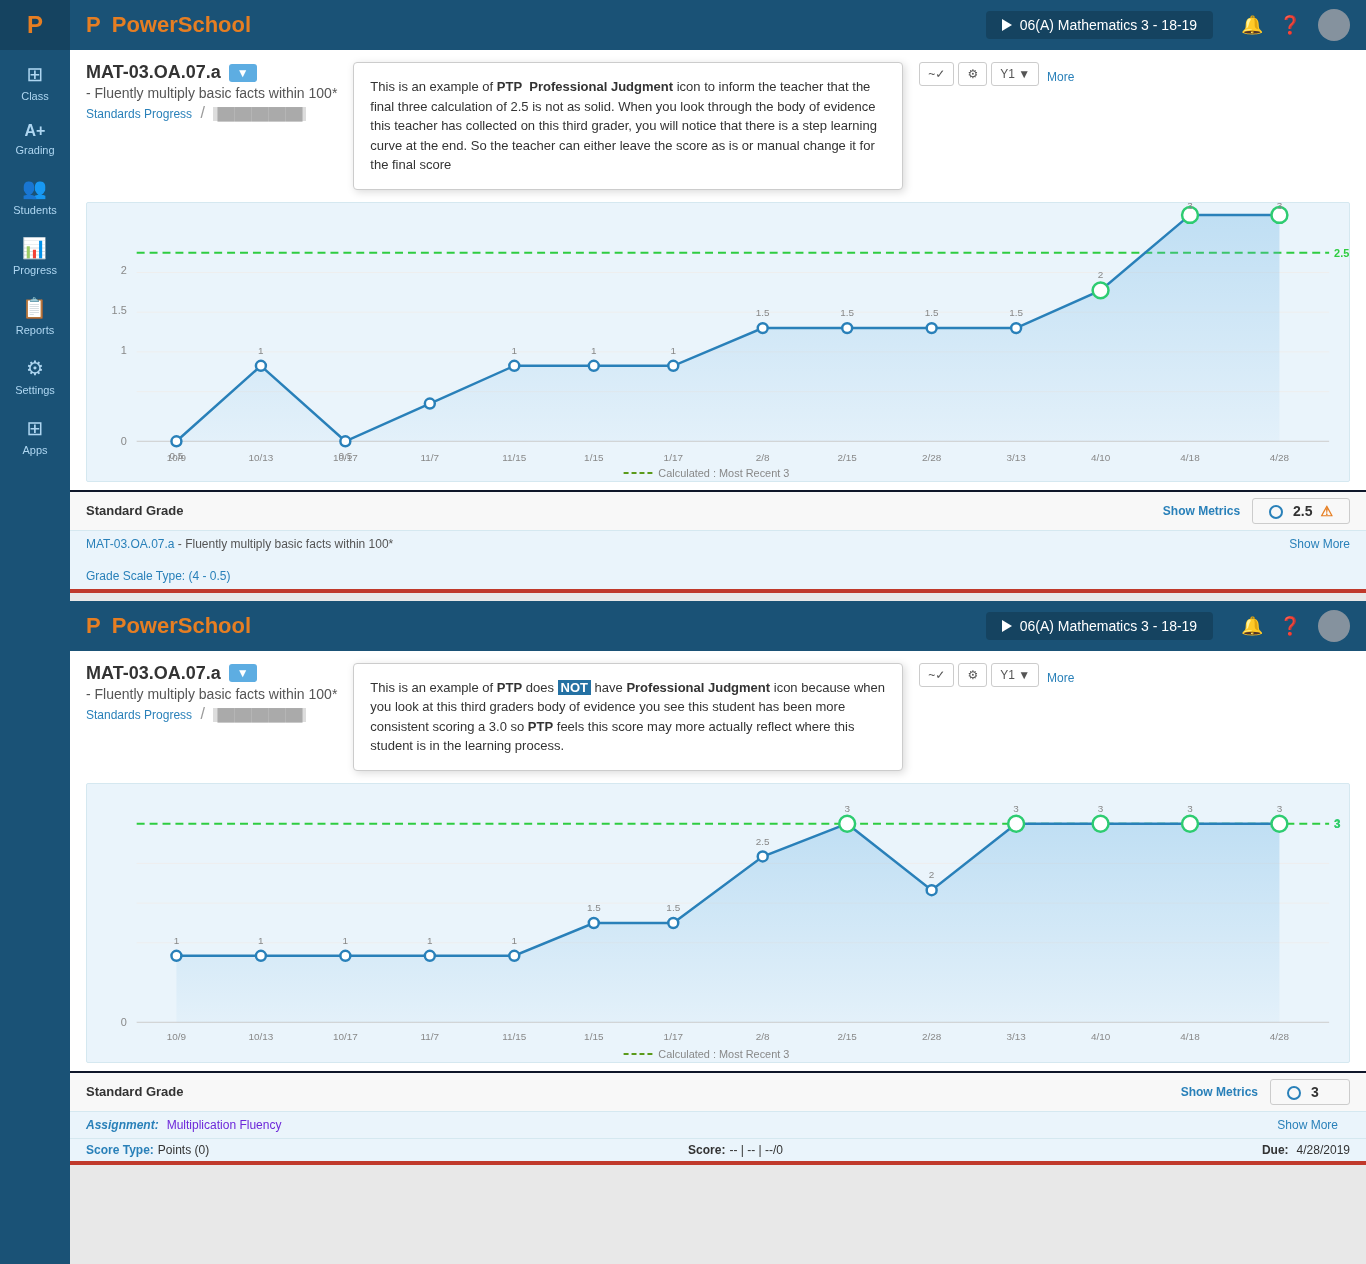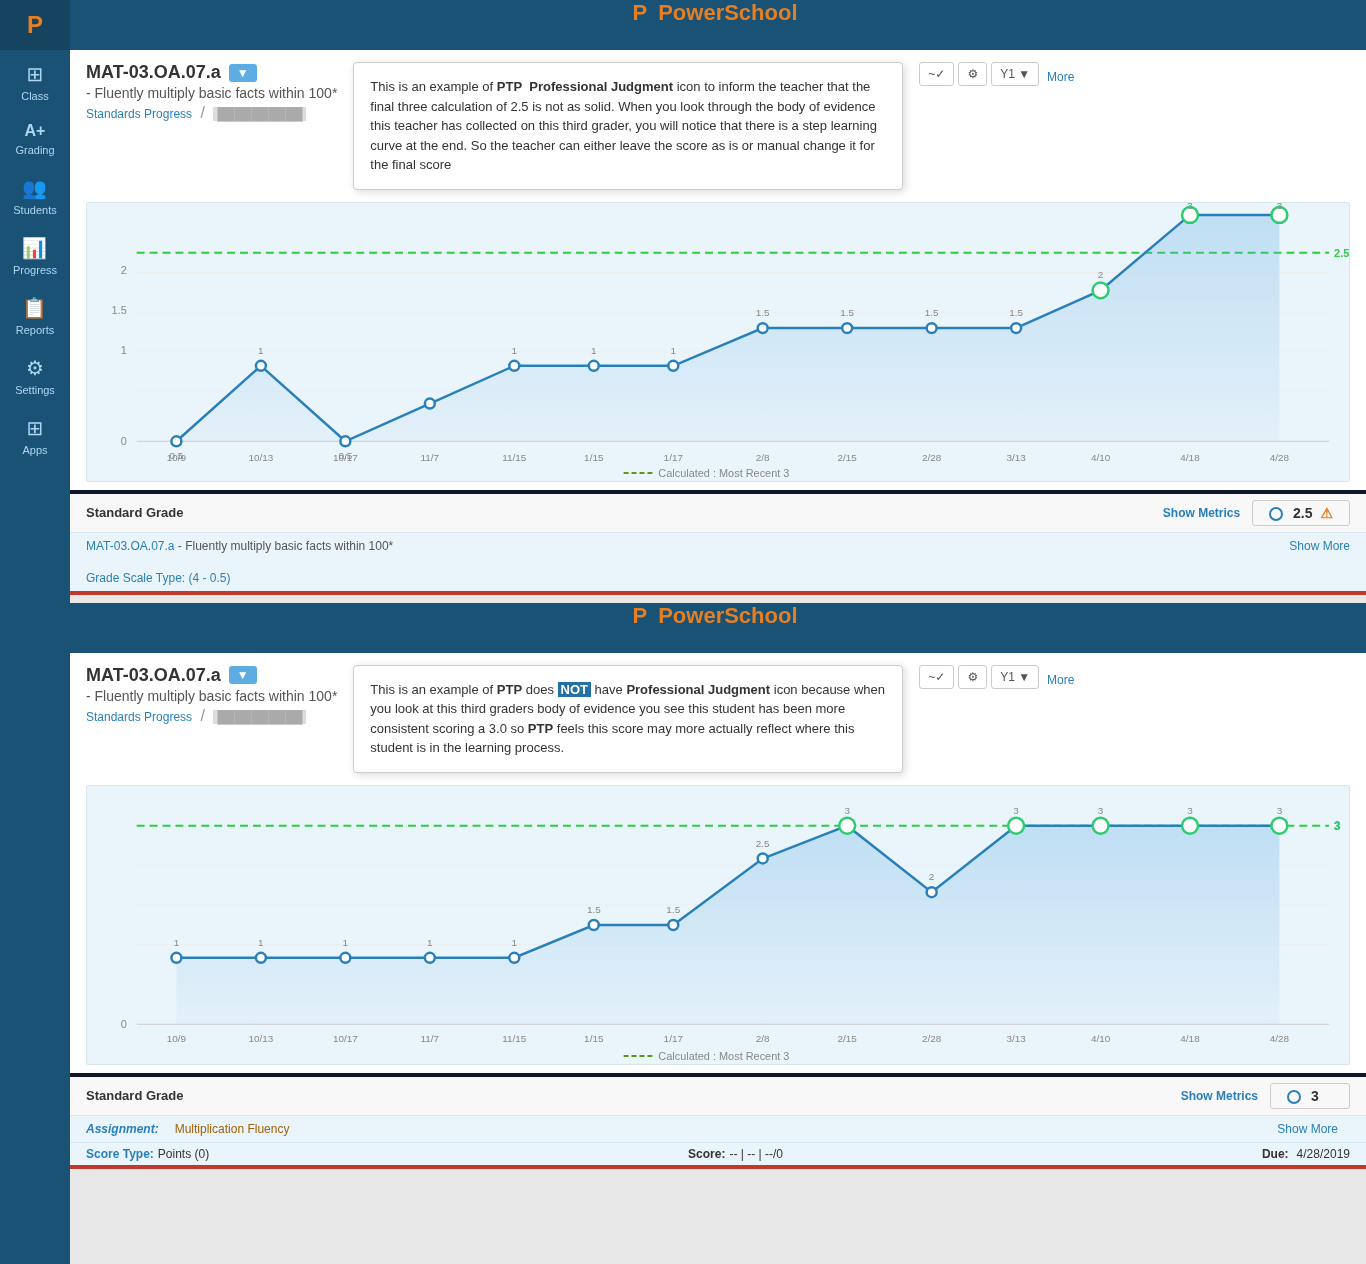--- a/index.html
+++ b/index.html
@@ -50,21 +50,20 @@
     }
 
     
     .topbar {
       height: 50px;
       background: #1a5276;
       display: flex;
       align-items: center;
       padding: 0 16px;
       gap: 28px;
-      flex-direction: column;
     }
     .topbar-logo {
       color: white;
       font-size: 18px;
       font-weight: bold;
     }
     .topbar-logo span { color: #e67e22; font-size: 22px; margin-right: 6px; }
     .topbar-center {
       flex: 1;
       display: flex;
@@ -196,21 +195,21 @@
       width: 100%;
       height: 100%;
     }
 
     
     .standard-grade-bar {
       display: flex;
       align-items: center;
       padding: 6px 16px;
       background: #f8f8f8;
-      border-top: 4px solid #0f172a;
+      border-top: 2px solid #0f172a;
       font-size: 13px;
       font-weight: bold;
       color: #333;
     }
     .standard-grade-bar .spacer { flex: 1; }
     .show-metrics-link {
       color: #2980b9;
       font-size: 12px;
       cursor: pointer;
       margin-right: 12px;
@@ -610,21 +609,21 @@
       <span class="spacer"></span>
       <a class="show-metrics-link">Show Metrics</a>
       <div class="grade-display">
         <span style="display:inline-block;width:14px;height:14px;border-radius:50%;border:2px solid #2980b9;margin-right:6px;vertical-align:middle;"></span>
         <span style="font-size:14px;font-weight:bold;">3</span>
       </div>
     </div>
 
     <div class="assignment-bar">
       <span class="label">Assignment:</span>
-      <span style="margin-left:16px;color:#a16207;">Multiplication Fluency</span>
+      <span style="margin-left:8px;color:#6d28d9;">Multiplication Fluency</span>
       <span class="spacer"></span>
       <a class="show-metrics-link">Show More</a>
     </div>
 
     <div class="score-type-bar">
       <span class="label">Score Type:</span>
       <span style="margin-left:4px;color:#333;">Points (0)</span>
       <span class="spacer"></span>
       <span class="due-label">Score:</span>
       <span style="margin-left:4px;color:#333;">-- | -- | --/0</span>

